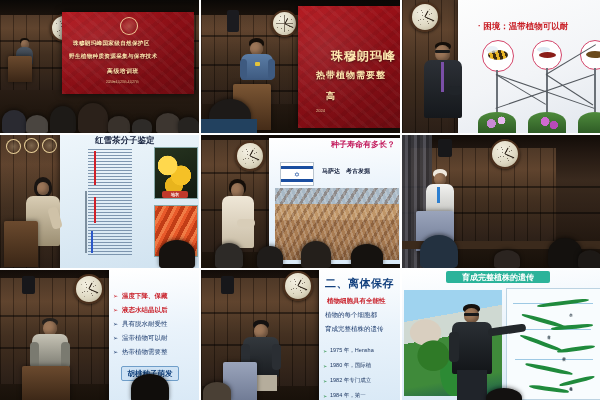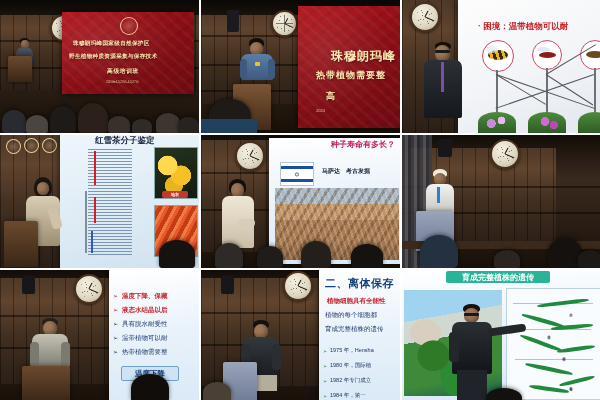--- a/index.html
+++ b/index.html
@@ -377,21 +377,21 @@
       <div class="bullet" style="left:13px;top:23px;font-size:6.5px;color:#c9202a;font-weight:bold;">温度下降、保藏</div>
       <div style="position:absolute;left:4px;top:36px;color:#c9202a;font-size:6px;">➢</div>
       <div class="bullet" style="left:13px;top:37px;font-size:6.5px;color:#c9202a;font-weight:bold;">液态水结晶以后</div>
       <div style="position:absolute;left:4px;top:50px;color:#1d3c6e;font-size:6px;">➢</div>
       <div class="bullet" style="left:13px;top:51px;font-size:6.5px;color:#1d3c6e;">具有脱水耐受性</div>
       <div style="position:absolute;left:4px;top:64px;color:#1d3c6e;font-size:6px;">➢</div>
       <div class="bullet" style="left:13px;top:65px;font-size:6.5px;color:#1d3c6e;">温带植物可以耐</div>
       <div style="position:absolute;left:4px;top:78px;color:#1d3c6e;font-size:6px;">➢</div>
       <div class="bullet" style="left:13px;top:79px;font-size:6.5px;color:#1d3c6e;">热带植物需要整</div>
 
-      <div class="boxlab" style="left:12px;top:96px;width:56px;height:13px;background:#cfe3f5;border:1px solid #6f9ec9;color:#10407c;font-size:7.5px;">温度下降</div>
+      <div class="boxlab" style="left:12px;top:96px;width:56px;height:13px;background:#cfe3f5;border:1px solid #6f9ec9;color:#10407c;font-size:7.5px;">胡桃种子萌发</div>
       <div class="sline dk" style="left:30px;top:114px;font-size:8px;color:#1d3c6e;">+++</div>
     </div>
 
     <div class="person" style="left:30px;top:48px;width:40px;height:62px;">
       <div class="p-hair" style="left:12px;top:0;width:16px;height:8px;background:#25201c;"></div>
       <div class="p-head" style="left:13px;top:3px;width:14px;height:14px;"></div>
       <div class="p-body" style="left:2px;top:16px;width:36px;height:40px;background:linear-gradient(180deg,#c6c3b5,#6f6f66);"></div>
       <div class="p-arm" style="left:0;top:24px;width:9px;height:26px;background:#7a7a70;"></div>
       <div class="p-arm" style="left:31px;top:24px;width:9px;height:26px;background:#7a7a70;"></div>
     </div>

